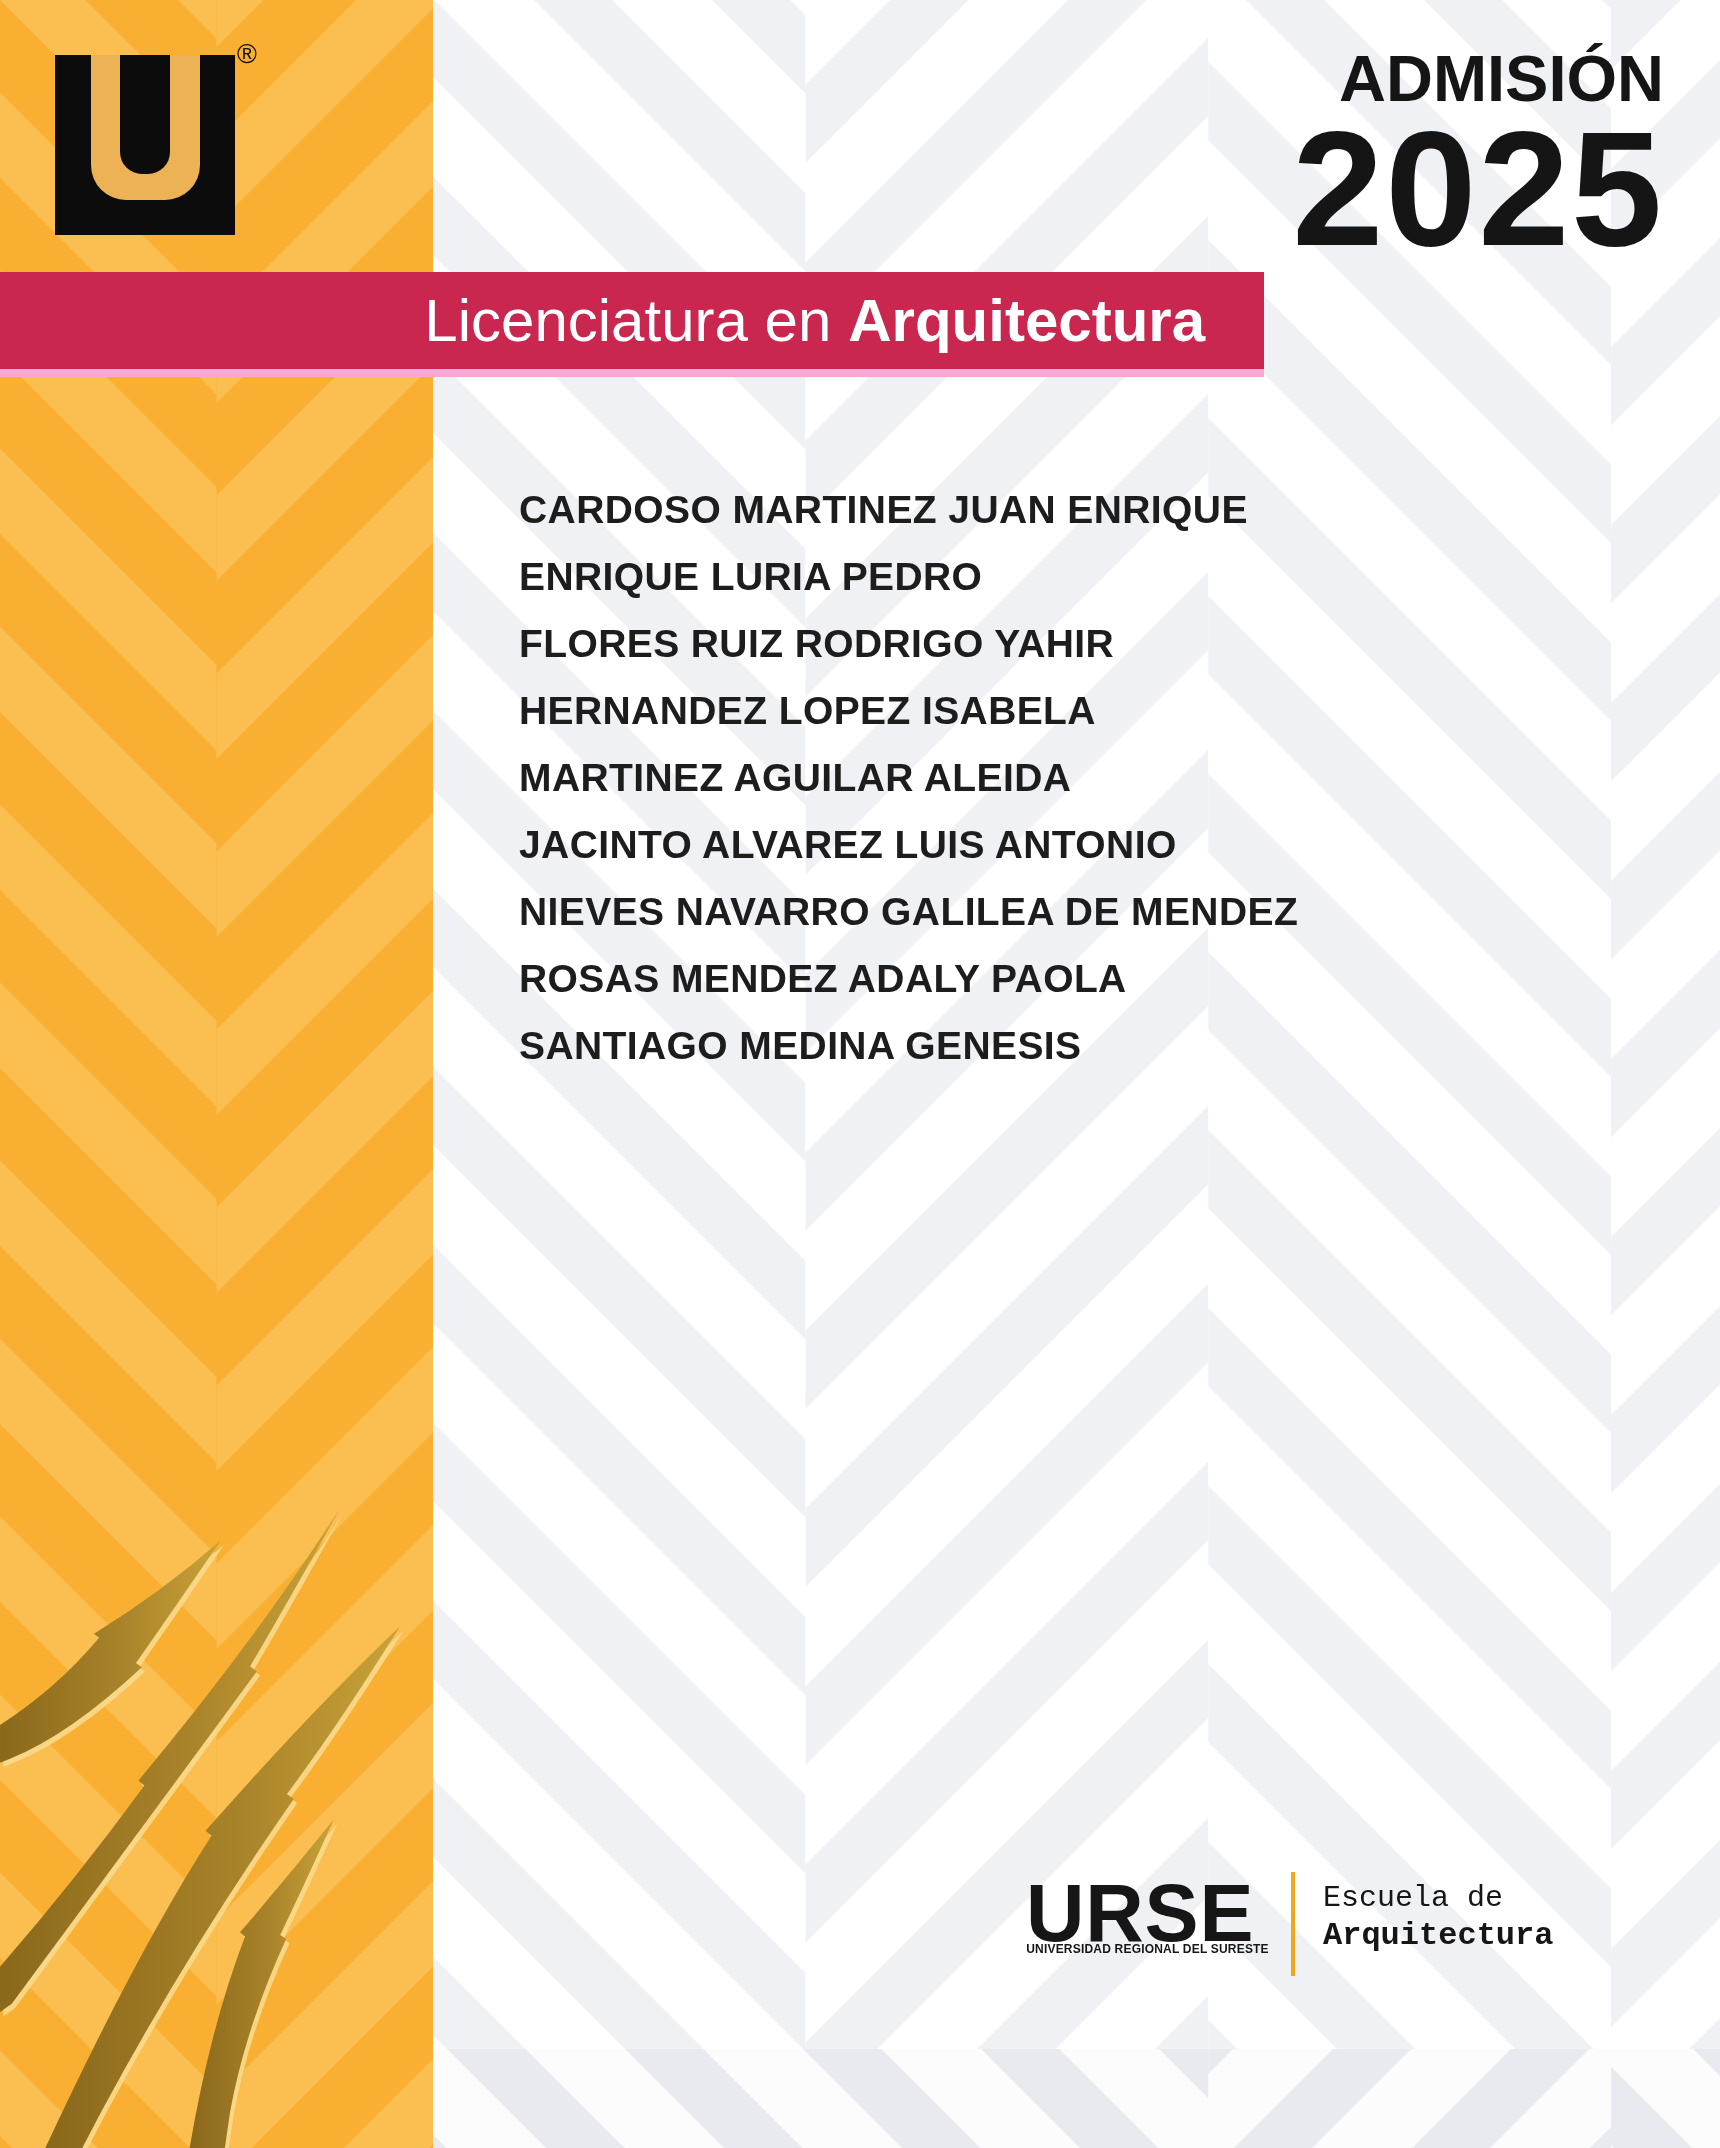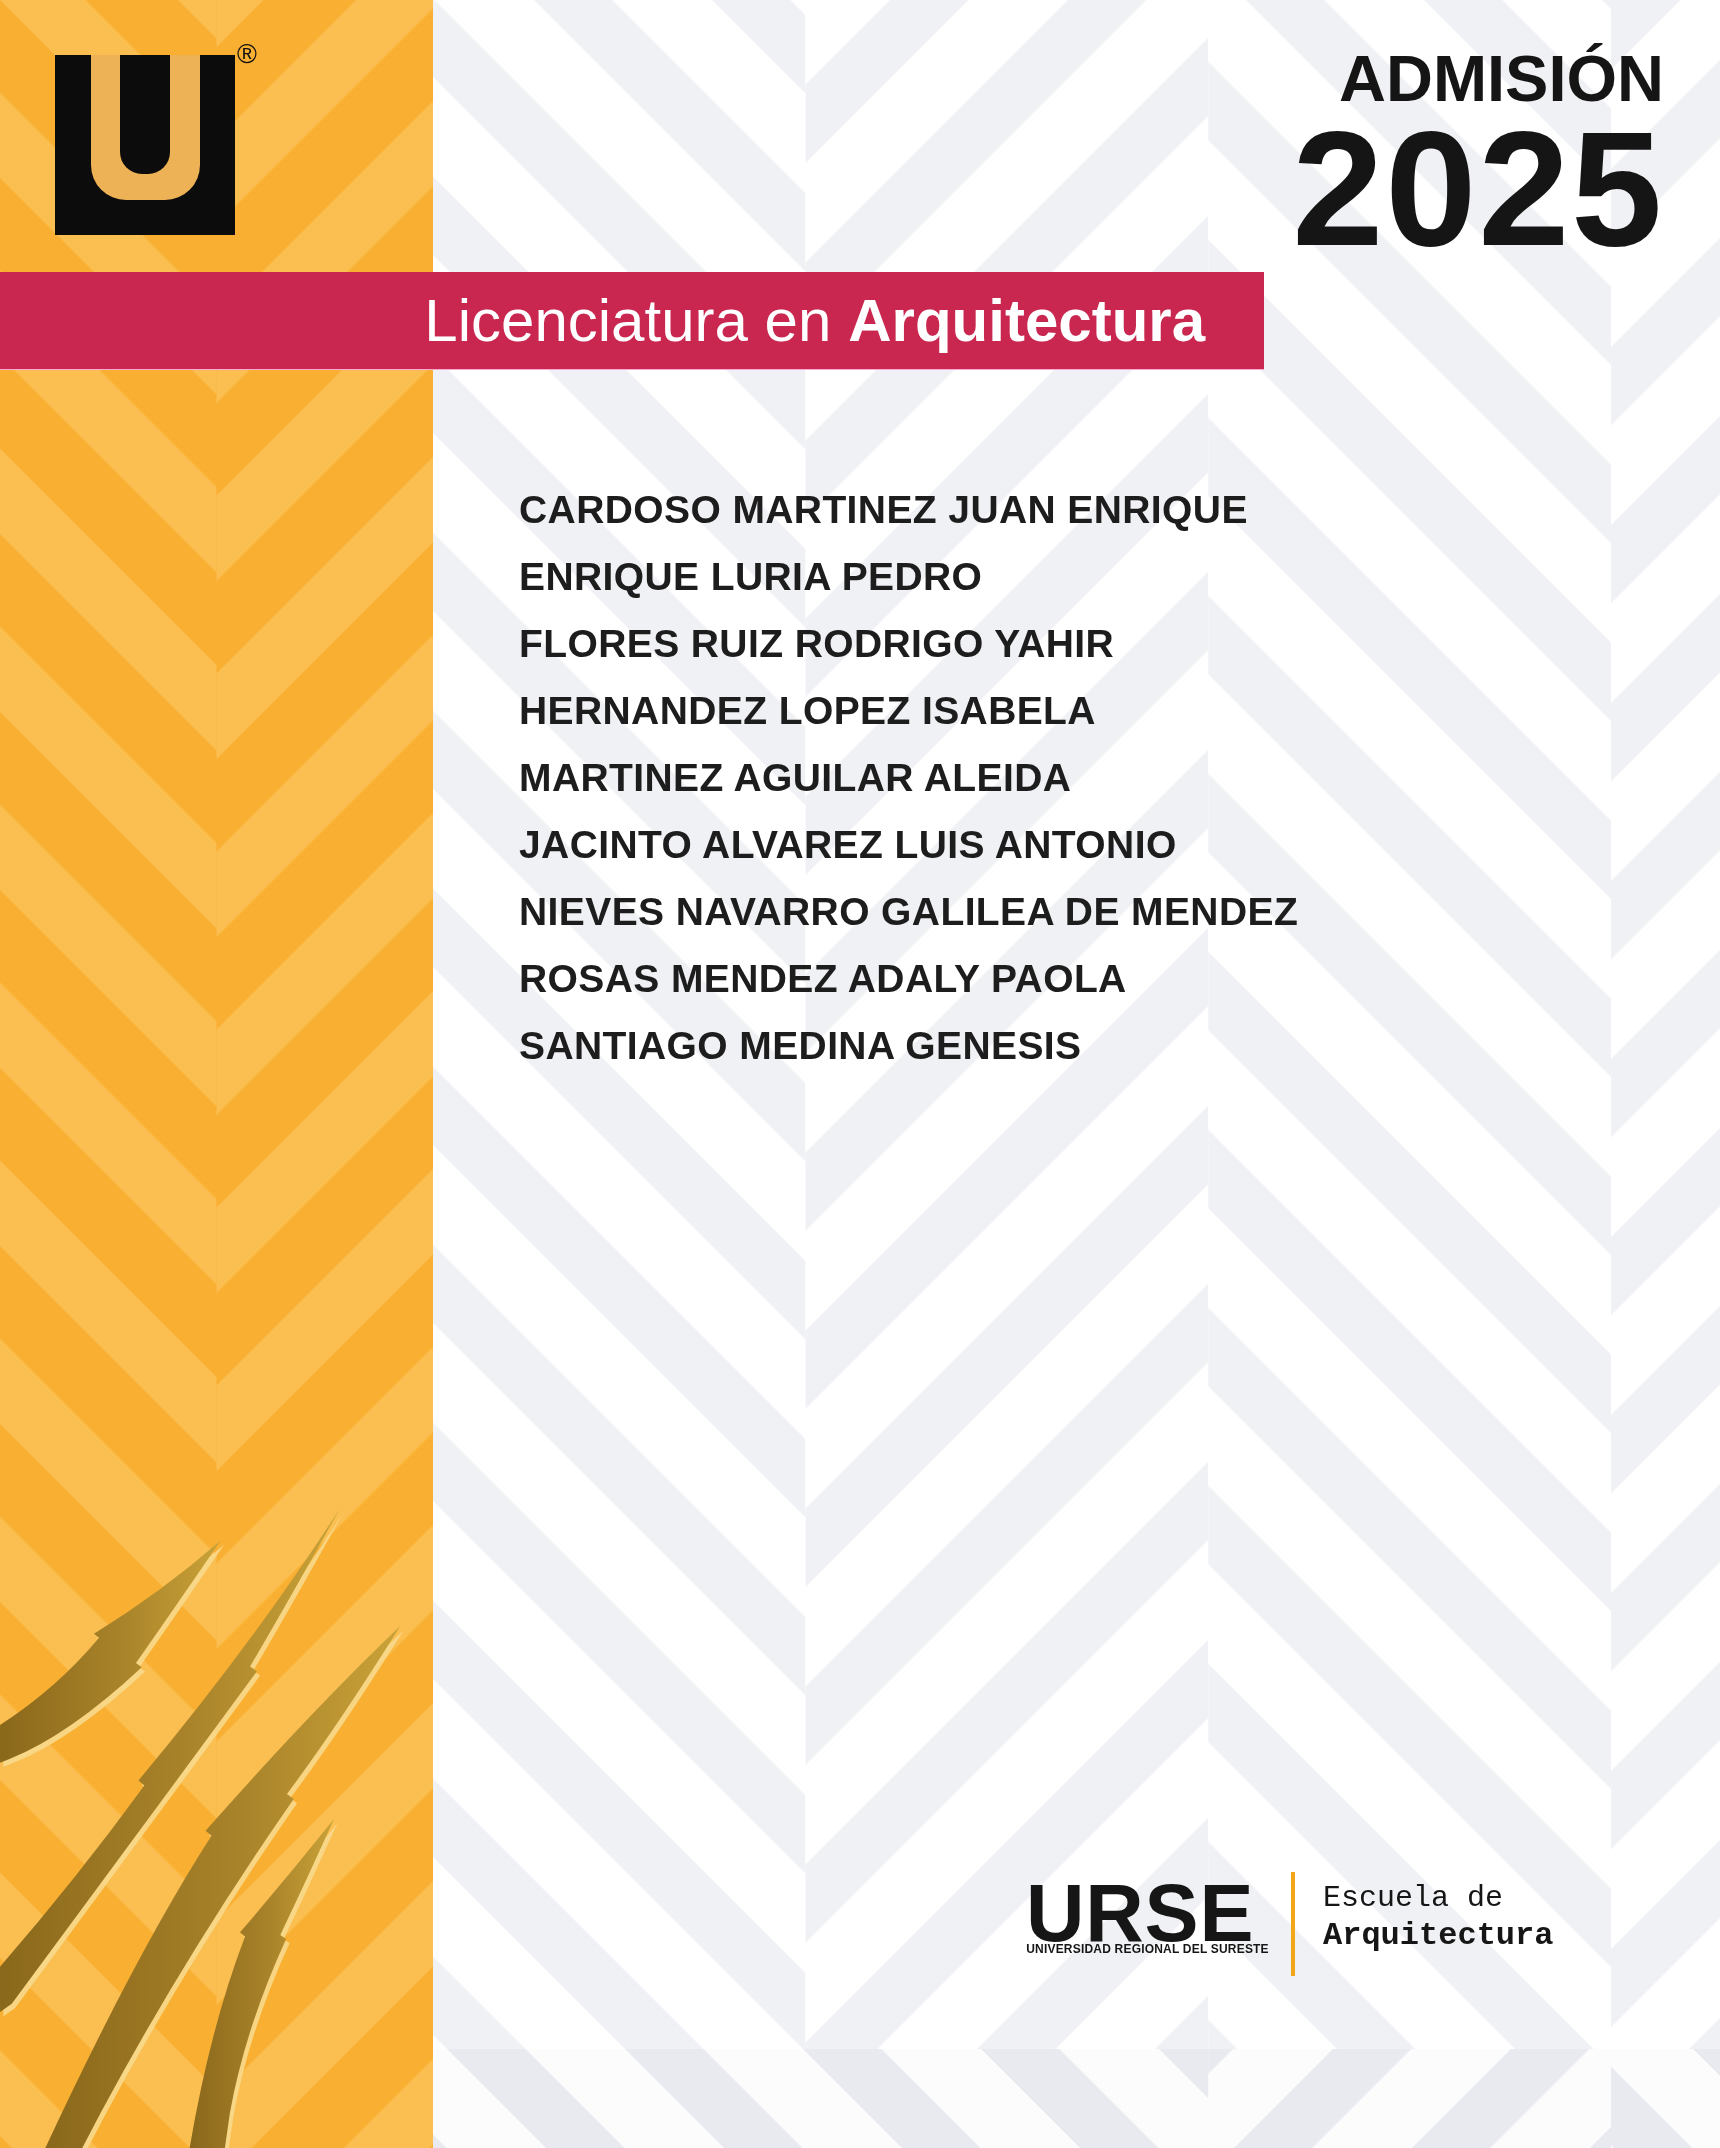--- a/index.html
+++ b/index.html
@@ -50,21 +50,21 @@
   .adm-line1 {
     font-size: 65px; font-weight: 700; letter-spacing: 0px; line-height: 77px;
   }
   .adm-line2 {
     font-size: 164px; font-weight: 900; letter-spacing: 1.7px; line-height: 144px;
   }
 
   
   .banner {
     position: absolute; left: 0; top: 272px; width: 1205px; height: 97px;
-    background: #C9274F; border-bottom: 1px solid #f9a8d4;
+    background: #C9274F; border-bottom: 8px solid #f9a8d4;
     z-index: 2;
     display: flex; align-items: center; justify-content: flex-end;
     padding-right: 59px; box-sizing: content-box;
     color: #ffffff; font-size: 60px; white-space: pre;
   }
   .banner-light { font-weight: 400; }
   .banner-bold  { font-weight: 800; margin-left: 17px; }
 
   
   .students { position: absolute; left: 519px; top: 476px; z-index: 2; }

